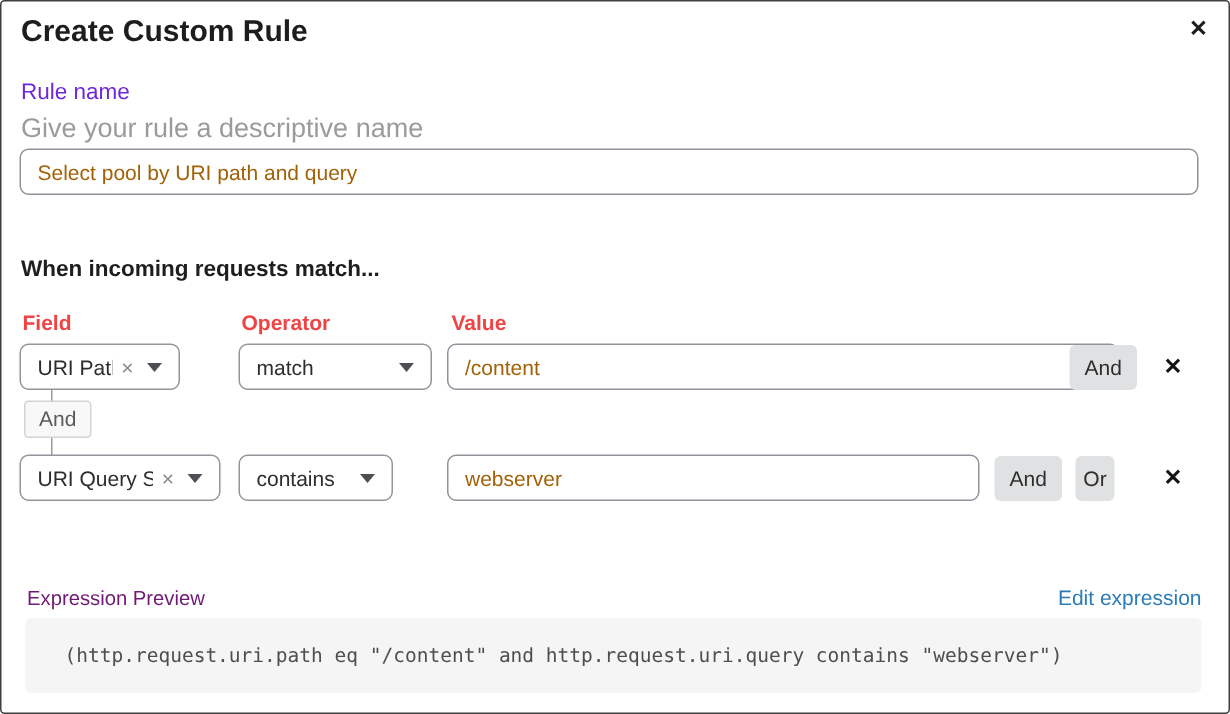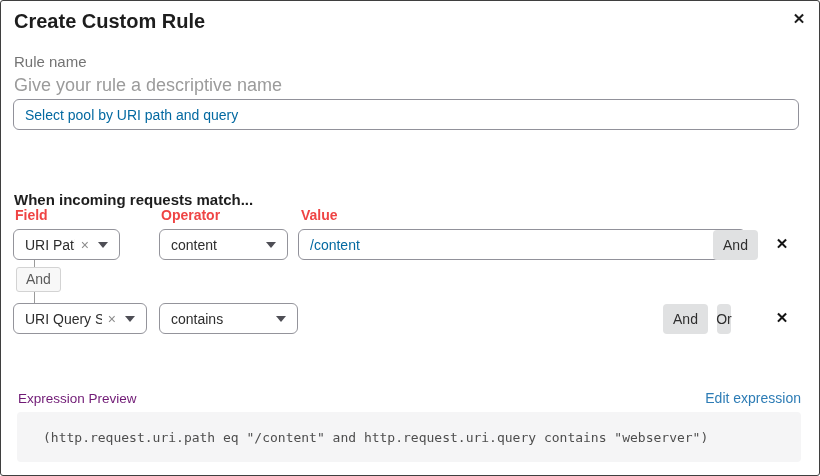--- a/index.html
+++ b/index.html
@@ -23,41 +23,41 @@
   }
   .close-btn {
     position:absolute; right:9px; top:7px;
     width:22px; height:22px;
     display:flex; align-items:center; justify-content:center;
     font-size:15px; font-weight:900; color:#1c1c1c;
     cursor:pointer;
   }
   .rule-label {
     position:absolute; left:13px; top:52px;
-    font-size:15px; color:#737373;
+    font-size:15px; color:#6d28d9;
   }
   .rule-hint {
     position:absolute; left:13px; top:74px;
     font-size:18px; color:#9b9b9b;
   }
   .text-input {
     position:absolute;
     height:31px;
     border:1px solid #91919a;
     border-radius:6px;
     background:#fff;
     padding:0 11px;
     font-family:"Liberation Sans", sans-serif;
-    font-size:14px; color:#0369a1;
+    font-size:14px; color:#a16207;
     outline:none;
   }
   .rule-input { left:12px; top:98px; width:786px; }
 
   .match-heading {
-    position:absolute; left:13px; top:190px;
+    position:absolute; left:13px; top:170px;
     font-size:15px; font-weight:bold; color:#1e1e1e;
   }
   .col-label {
     position:absolute; top:206px;
     font-size:14px; color:#ef4444;font-weight:bold;
   }
   .col-field { left:14px; }
   .col-operator { left:160px; }
   .col-value { left:300px; }
 
@@ -124,24 +124,24 @@
     position:absolute; left:15px; top:266px;
     padding:3px 9px 4px 9px;
     background:#f8f8f8;
     border:1px solid #d3d3d3;
     border-radius:3px;
     font-size:14px; color:#5b5b5b;
   }
 
   
   .r2-field   { left:12px;  top:302px; width:134px; }
-  .r2-op      { left:158px; top:302px; width:139px; }
+  .r2-op      { left:158px; top:302px; width:103px; }
   .r2-value   { left:297px; top:302px; width:355px; }
   .r2-and     { left:662px; top:303px; width:45px; }
-  .r2-or      { left:716px; top:303px; width:14px; }
+  .r2-or      { left:716px; top:303px; width:26px; }
   .r2-remove  { left:771px; top:307px; }
 
   
   .preview-label {
     position:absolute; left:17px; top:390px;
     font-size:13.5px; color:#701a75;
   }
   .edit-link {
     position:absolute; right:18px; top:389px;
     font-size:14px; color:#2d7cb5;
@@ -175,39 +175,40 @@
   <div class="col-label col-field">Field</div>
   <div class="col-label col-operator">Operator</div>
   <div class="col-label col-value">Value</div>
 
   <div class="select-box r1-field">
     <span class="select-text">URI Path</span>
     <span class="clear-x">×</span>
     <span class="caret"></span>
   </div>
   <div class="select-box r1-op">
-    <span class="select-text">content</span>
+    <span class="select-text">match</span>
     <span class="caret"></span>
   </div>
   <input class="text-input r1-value" type="text" value="/content" style="">
   <button class="gray-btn r1-and">And</button>
   <div class="remove-x r1-remove">✕</div>
 
   <div class="connector-line"></div>
   <div class="and-badge">And</div>
 
   <div class="select-box r2-field">
     <span class="select-text">URI Query St...</span>
     <span class="clear-x">×</span>
     <span class="caret"></span>
   </div>
   <div class="select-box r2-op">
     <span class="select-text">contains</span>
     <span class="caret"></span>
   </div>
+  <input class="text-input r2-value" type="text" value="webserver" style="">
   <button class="gray-btn r2-and">And</button>
   <button class="gray-btn r2-or">Or</button>
   <div class="remove-x r2-remove">✕</div>
 
   <div class="preview-label">Expression Preview</div>
   <div class="edit-link">Edit expression</div>
   <div class="code-block">(http.request.uri.path eq "/content" and http.request.uri.query contains "webserver")</div>
 
 </div>
 

